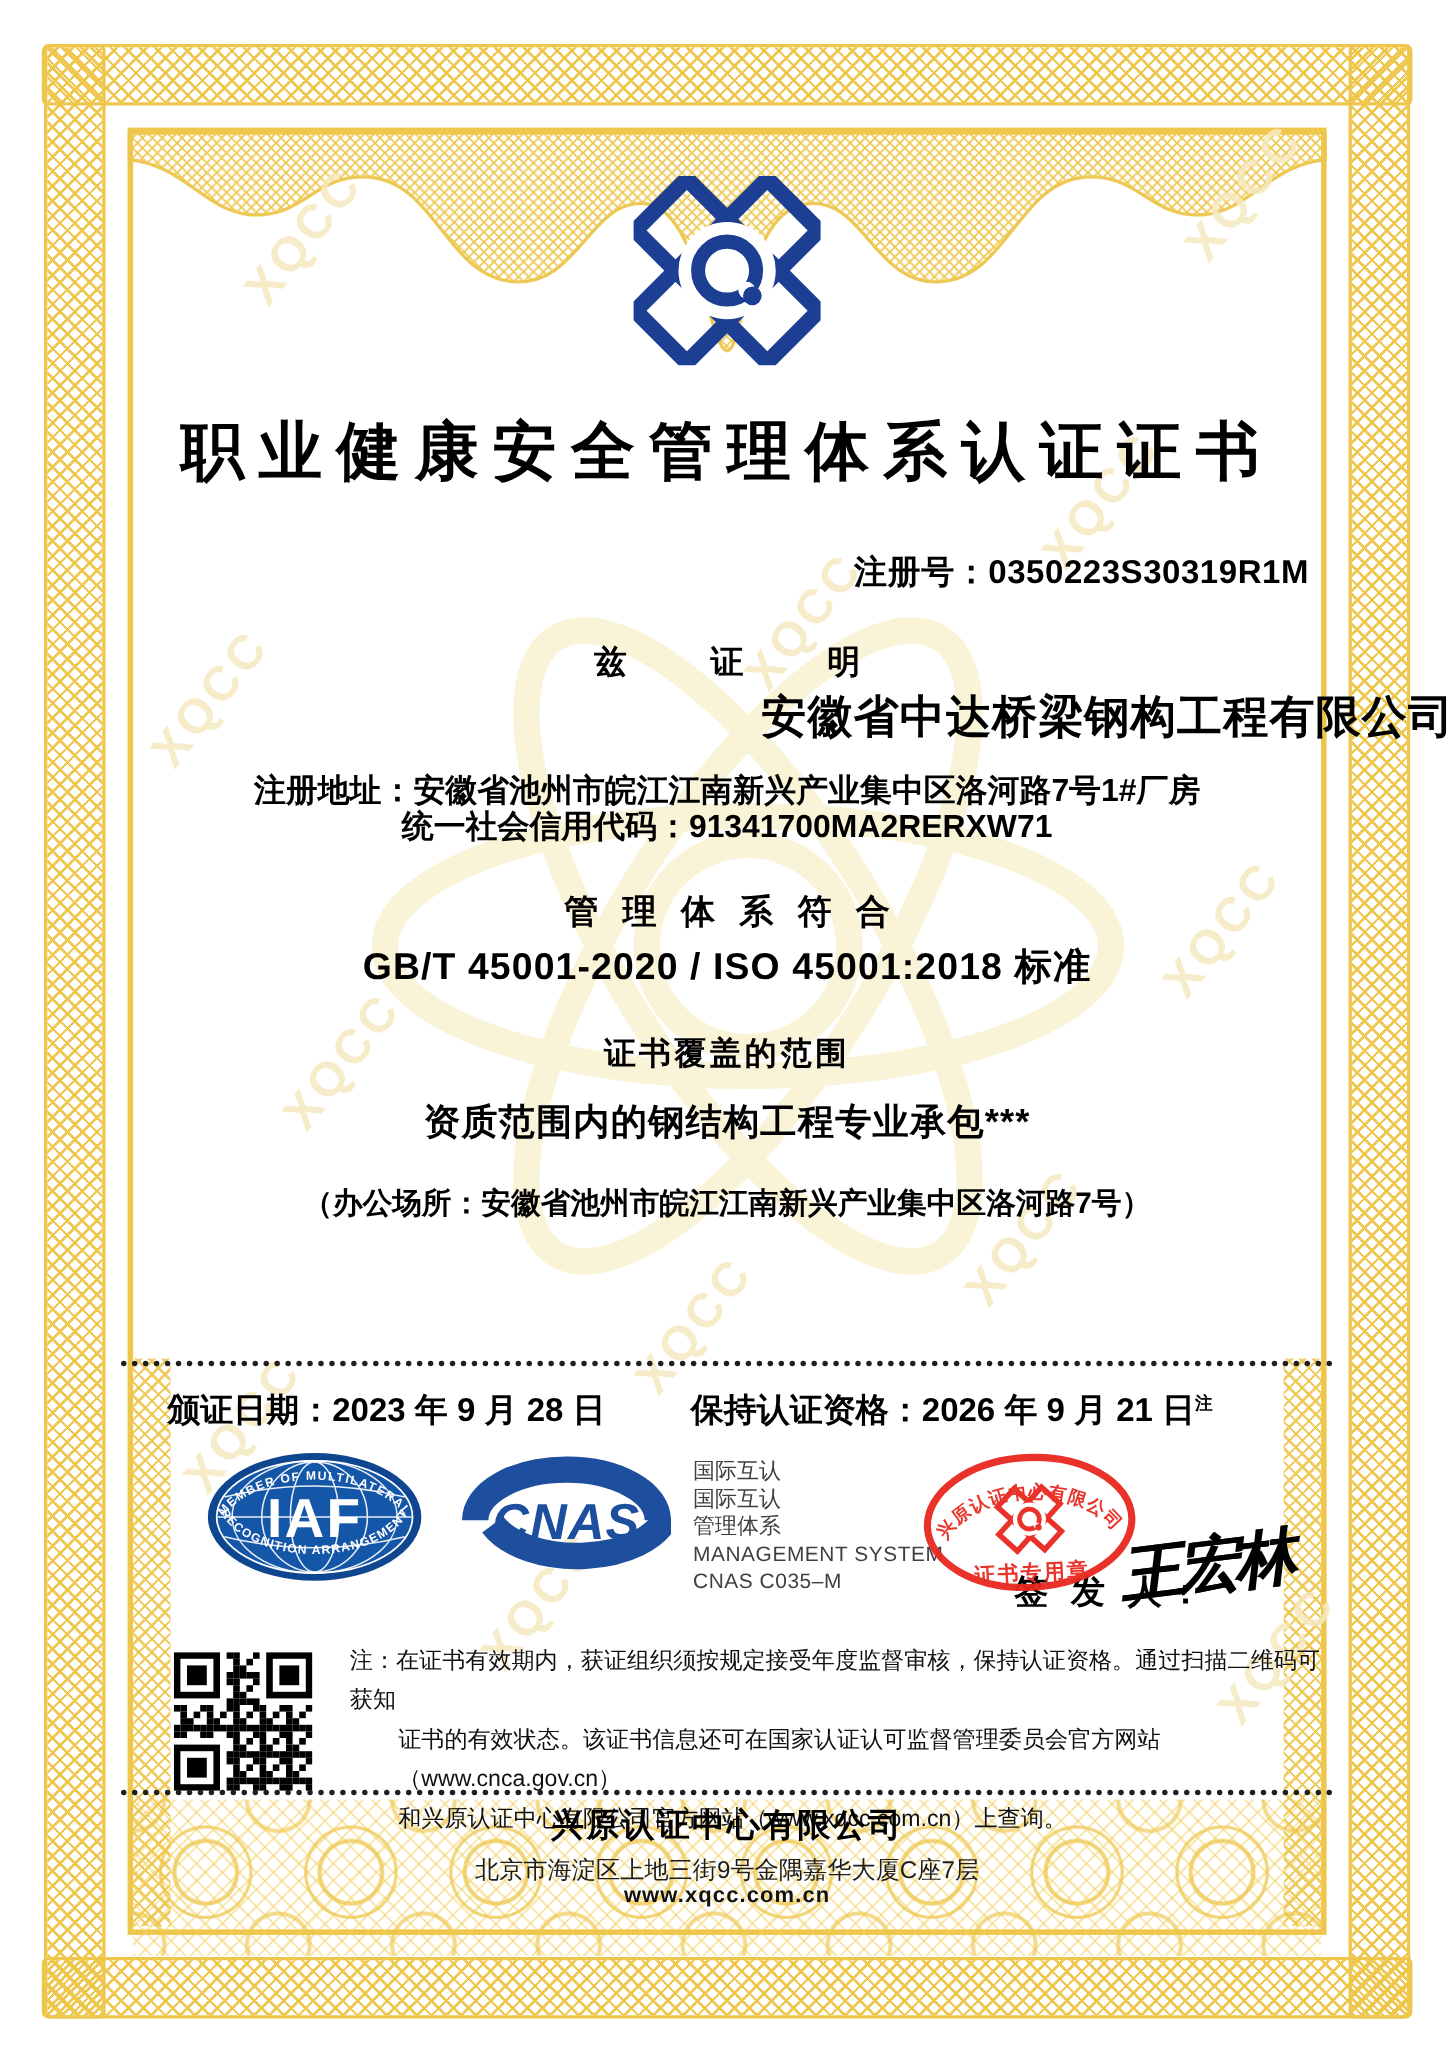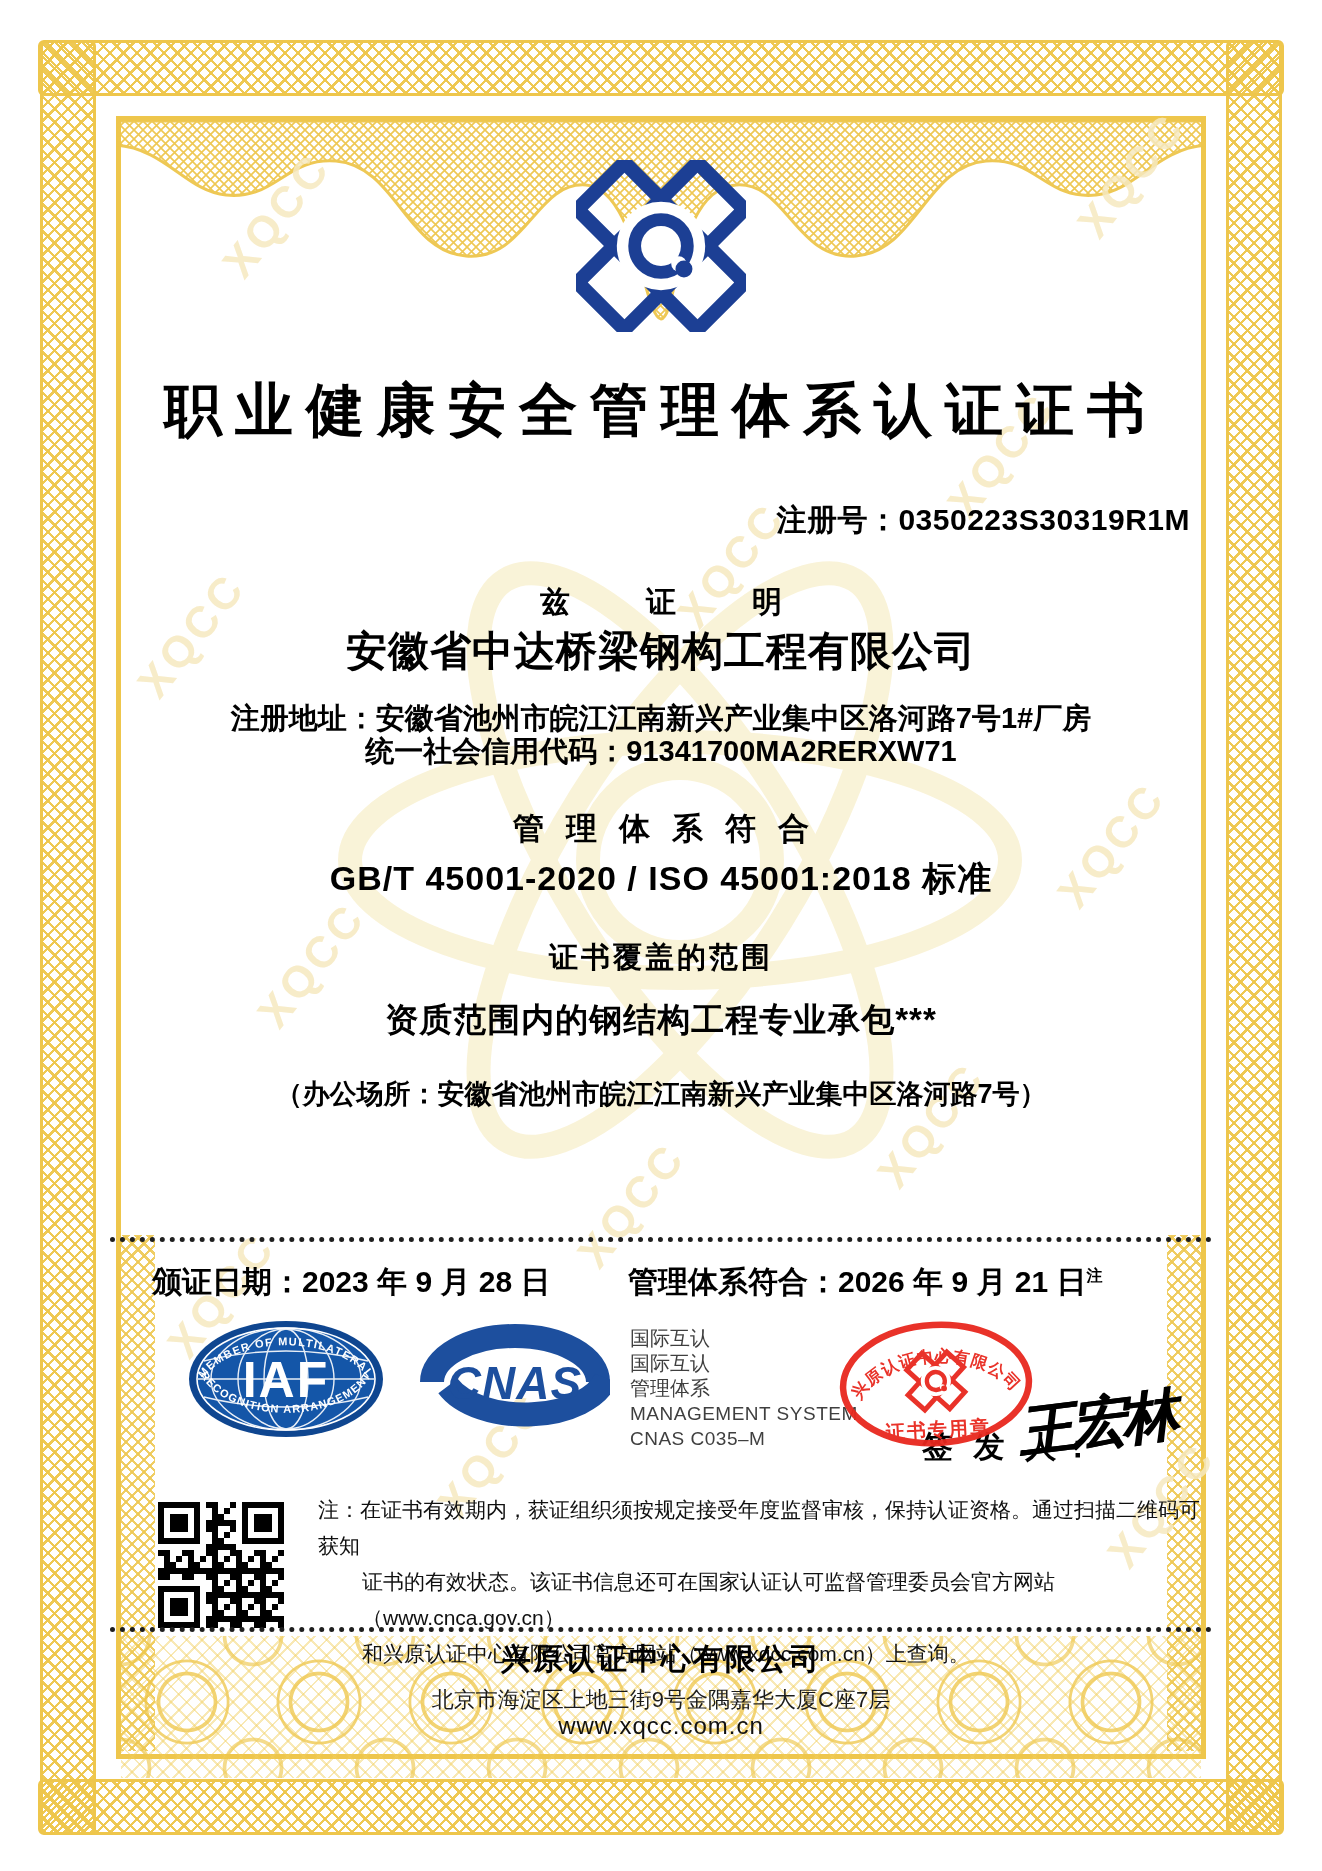--- a/index.html
+++ b/index.html
@@ -46,21 +46,21 @@
     letter-spacing:4px;transform:rotate(-52deg);user-select:none;opacity:.85;
   }
   .emblem{position:absolute;left:300px;top:500px;z-index:1;opacity:.75;}
   .swag{position:absolute;left:116px;top:121px;z-index:1;}
   
   .content-el{position:absolute;z-index:2;}
   .org-logo{left:576px;top:160px;}
   .title{left:0;width:100%;top:372px;text-align:center;font-size:58px;font-weight:900;letter-spacing:13px;}
   .regline{right:132px;top:500px;font-size:30px;font-weight:bold;letter-spacing:.5px;}
   .hereby{left:0;width:100%;top:582px;text-align:center;font-size:30px;font-weight:600;letter-spacing:76px;text-indent:76px;}
-  .company{left:0;width:100%;top:624px;text-align:center;font-size:41px;font-weight:900;letter-spacing:1px;}
+  .company{left:0;width:100%;top:624px;text-align:right;font-size:41px;font-weight:900;letter-spacing:1px;}
   .regaddr{left:0;width:100%;top:684px;text-align:center;font-size:29px;font-weight:600;margin-top:15px;}
   .credit{left:0;width:100%;top:732px;text-align:center;font-size:29px;font-weight:600;}
   .conform{left:0;width:100%;top:808px;text-align:center;font-size:31px;font-weight:700;letter-spacing:22px;text-indent:22px;}
   .standard{left:0;width:100%;top:856px;text-align:center;font-size:34px;font-weight:800;letter-spacing:1px;}
   .scopehead{left:0;width:100%;top:938px;text-align:center;font-size:29px;font-weight:600;letter-spacing:3px;}
   .scope{left:0;width:100%;top:998px;text-align:center;font-size:33px;font-weight:900;letter-spacing:1px;}
   .office{left:0;width:100%;top:1076px;text-align:center;font-size:27px;font-weight:800;}
   .dotted{left:110px;right:110px;border-top:5px dotted #1f1f1f;height:0;}
   .dot1{top:1237px;} .dot2{top:1627px;}
   .dateline{top:1262px;font-size:30px;font-weight:800;}
@@ -72,21 +72,21 @@
   .accinfo .lat{font-size:19px;letter-spacing:.5px;}
   .stamp{left:836px;top:1320px;z-index:4;opacity:.95;transform:rotate(-3deg);}
   .signer{left:922px;top:1426px;font-size:31px;font-weight:800;letter-spacing:6px;z-index:3;}
   .signature{left:1022px;top:1386px;font-size:56px;font-weight:900;z-index:3;
     transform:rotate(-7deg) skewX(-14deg);letter-spacing:-4px;text-shadow:1px 0 0 #000;}
   .qr{left:158px;top:1502px;}
   .note{left:318px;top:1492px;width:892px;font-size:21px;line-height:36px;color:#101010;font-weight:500;}
   .note .cont{padding-left:44px;}
   .footer-issuer{left:0;width:100%;top:1639px;text-align:center;font-size:30px;font-weight:900;letter-spacing:2px;z-index:3;}
   .footer-addr{left:0;width:100%;top:1685px;text-align:center;font-size:22px;font-weight:500;color:#1c1c1c;z-index:3;}
-  .footer-url{left:0;width:100%;top:1712px;text-align:center;font-size:24px;font-weight:400;letter-spacing:1px;color:#111;z-index:3;}
+  .footer-url{left:0;width:100%;top:1712px;text-align:center;font-size:20px;font-weight:700;letter-spacing:1px;color:#111;z-index:3;}
 </style>
 </head>
 <body>
 
 <div class="page">
 
   <div class="band band-top"></div>
   <div class="band band-bottom"></div>
   <div class="band band-left"></div>
   <div class="band band-right"></div>
@@ -156,21 +156,21 @@
   <div class="content-el scopehead">证书覆盖的范围</div>
   <div class="content-el scope">资质范围内的钢结构工程专业承包***</div>
   <div class="content-el office">（办公场所：安徽省池州市皖江江南新兴产业集中区洛河路7号）</div>
 
   <div class="content-el dotted dot1"></div>
 
   <div class="content-el dateline issue">
     <span>颁证日期：</span><span>2023 年 9 月 28 日</span>
   </div>
   <div class="content-el dateline expiry">
-    <span>管理体系符合：</span><span>2026 年 9 月 21 日</span><sup>注</sup>
+    <span>保持认证资格：</span><span>2026 年 9 月 21 日</span><sup>注</sup>
   </div>
 
   <svg class="content-el iaf" width="200" height="122" viewBox="0 0 200 122">
     <ellipse cx="100" cy="61" rx="97" ry="58" fill="#0f4690"></ellipse>
     <ellipse cx="100" cy="61" rx="89" ry="51" fill="#1456a8" stroke="#ffffff" stroke-width="1.6"></ellipse>
     <g stroke="#ffffff" stroke-width="1.4" fill="none" opacity=".9">
       <path d="M18,43 Q100,23 182,43"></path>
       <path d="M12,61 H188"></path>
       <path d="M18,79 Q100,99 182,79"></path>
       <ellipse cx="100" cy="61" rx="22" ry="50"></ellipse>

